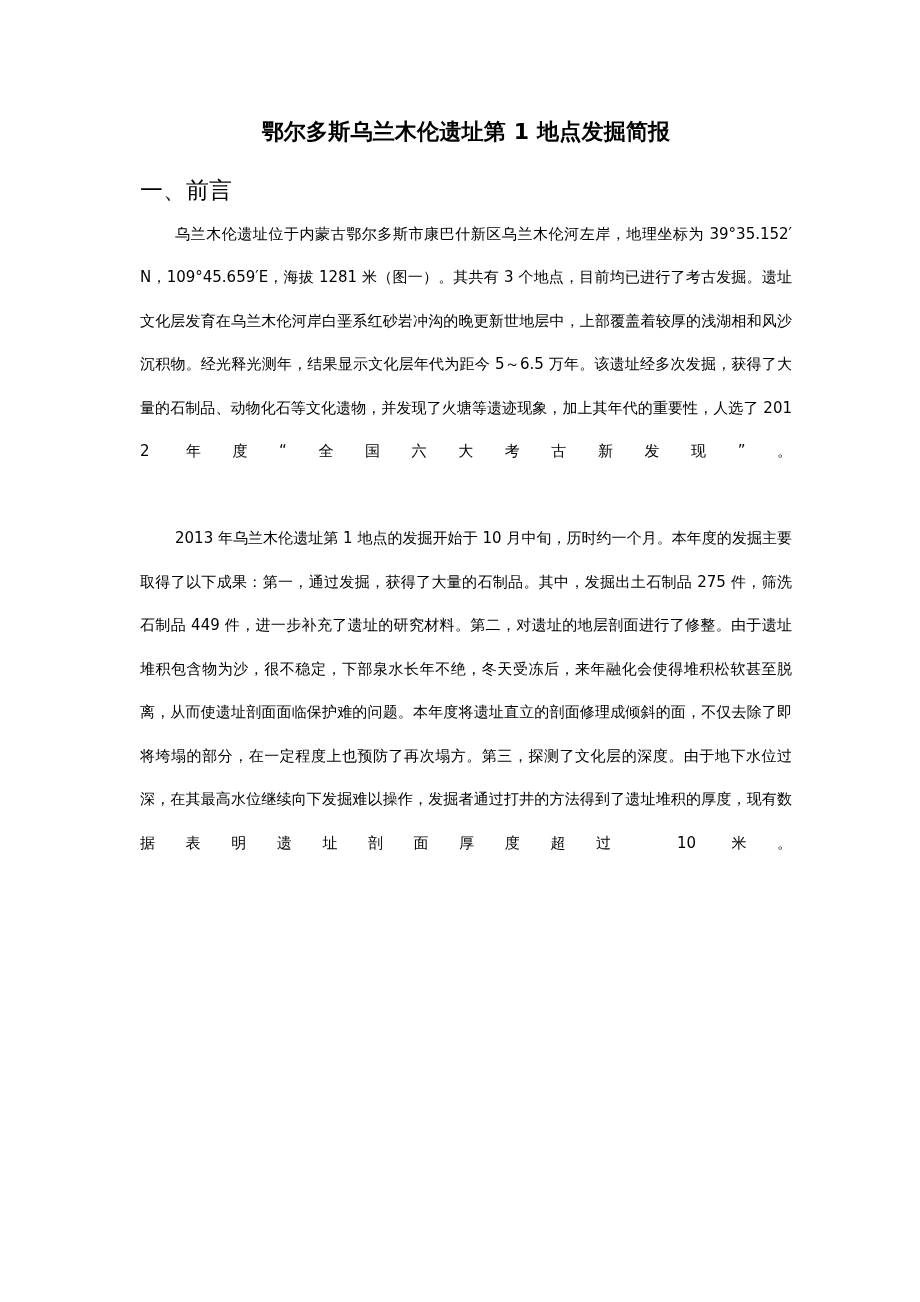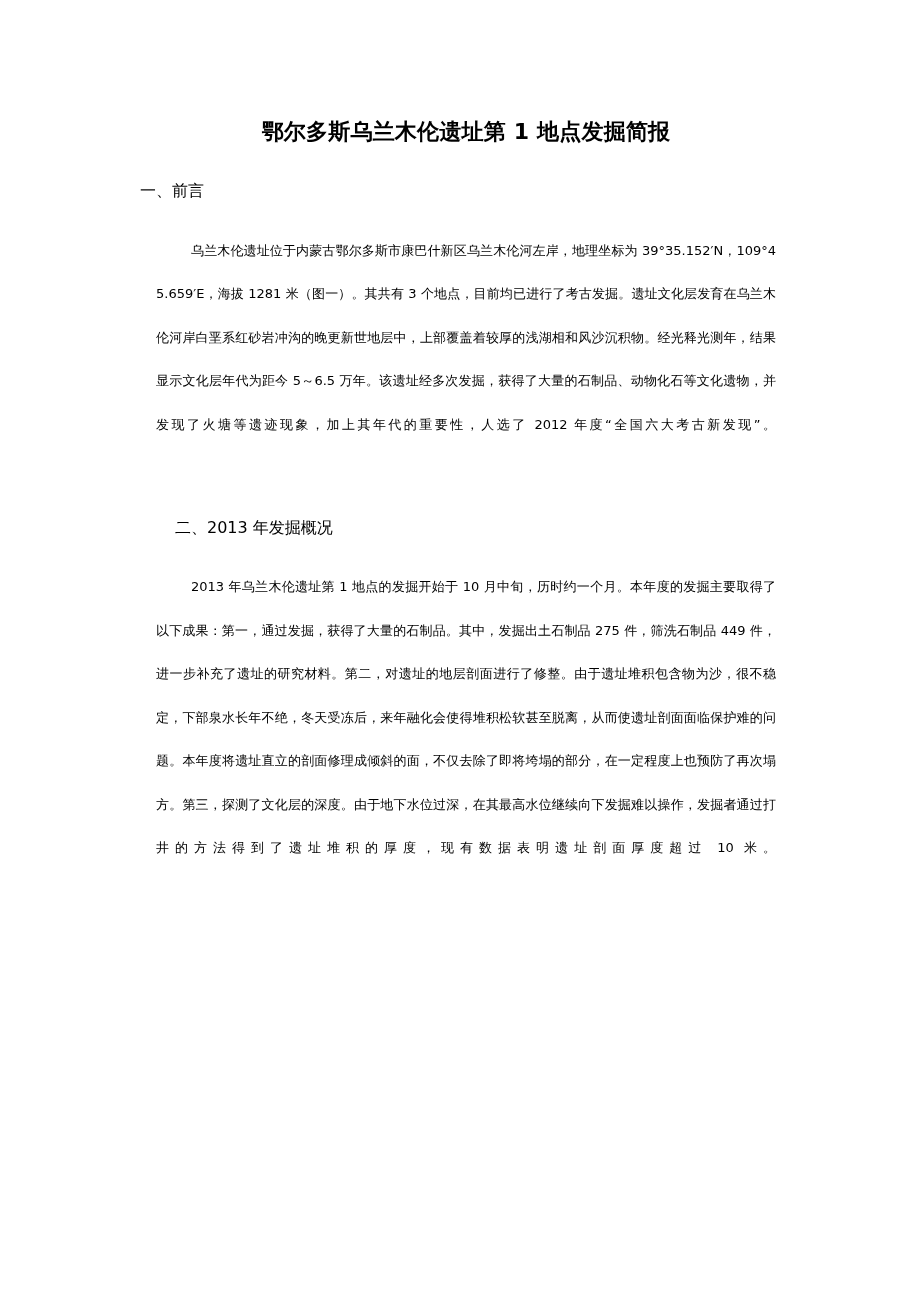--- a/index.html
+++ b/index.html
@@ -40,40 +40,40 @@
     line-height: 30px;
     text-align: center;
     letter-spacing: 0.2px;
     padding-top: 117px;
     white-space: nowrap;
   }
 
   .section-heading {
     margin: 0;
     padding: 0;
-    font-size: 16px;
+    font-size: 23px;
     font-weight: 400;
     line-height: 43.5px;
     text-align: left;
     letter-spacing: 0;
   }
 
   .section-heading.first {
     margin-top: 22px;
   }
 
   .section-heading.indented {
     text-indent: 35px;
     margin-top: 0;
   }
 
   .body-para {
-    margin: 16px;
+    margin: 0;
     padding: 0;
-    font-size: 13px;
+    font-size: 15px;
     font-weight: 400;
     line-height: 43.5px;
     text-align: justify;
     text-justify: inter-character;
     text-indent: 35px;
     letter-spacing: 0;
     word-break: break-all;
   }
 
   
@@ -89,18 +89,17 @@
 <div class="page">
   <div class="content">
 
     <h1 class="doc-title">鄂尔多斯乌兰木伦遗址第 1 地点发掘简报</h1>
 
     <h2 class="section-heading first">一、前言</h2>
 
     <p class="body-para">乌兰木伦遗址位于内蒙古鄂尔多斯市康巴什新区乌兰木伦河左岸，地理坐标为 39°35.152′N，109°45.659′E，海拔 1281 米（图一）。其共有 3 个地点，目前均已进行了考古发掘。遗址文化层发育在乌兰木伦河岸白垩系红砂岩冲沟的晚更新世地层中，上部覆盖着较厚的浅湖相和风沙沉积物。经光释光测年，结果显示文化层年代为距今 5～6.5 万年。该遗址经多次发掘，获得了大量的石制品、动物化石等文化遗物，并发现了火塘等遗迹现象，加上其年代的重要性，人选了 2012 年度“全国六大考古新发现”。</p>
 
 
-    <h2 class="section-heading indented">二、2013 年发掘概况</h2>
 
     <p class="body-para">2013 年乌兰木伦遗址第 1 地点的发掘开始于 10 月中旬，历时约一个月。本年度的发掘主要取得了以下成果：第一，通过发掘，获得了大量的石制品。其中，发掘出土石制品 275 件，筛洗石制品 449 件，进一步补充了遗址的研究材料。第二，对遗址的地层剖面进行了修整。由于遗址堆积包含物为沙，很不稳定，下部泉水长年不绝，冬天受冻后，来年融化会使得堆积松软甚至脱离，从而使遗址剖面面临保护难的问题。本年度将遗址直立的剖面修理成倾斜的面，不仅去除了即将垮塌的部分，在一定程度上也预防了再次塌方。第三，探测了文化层的深度。由于地下水位过深，在其最高水位继续向下发掘难以操作，发掘者通过打井的方法得到了遗址堆积的厚度，现有数据表明遗址剖面厚度超过 10 米。</p>
 
   </div>
 </div>
 
 </body></html>

